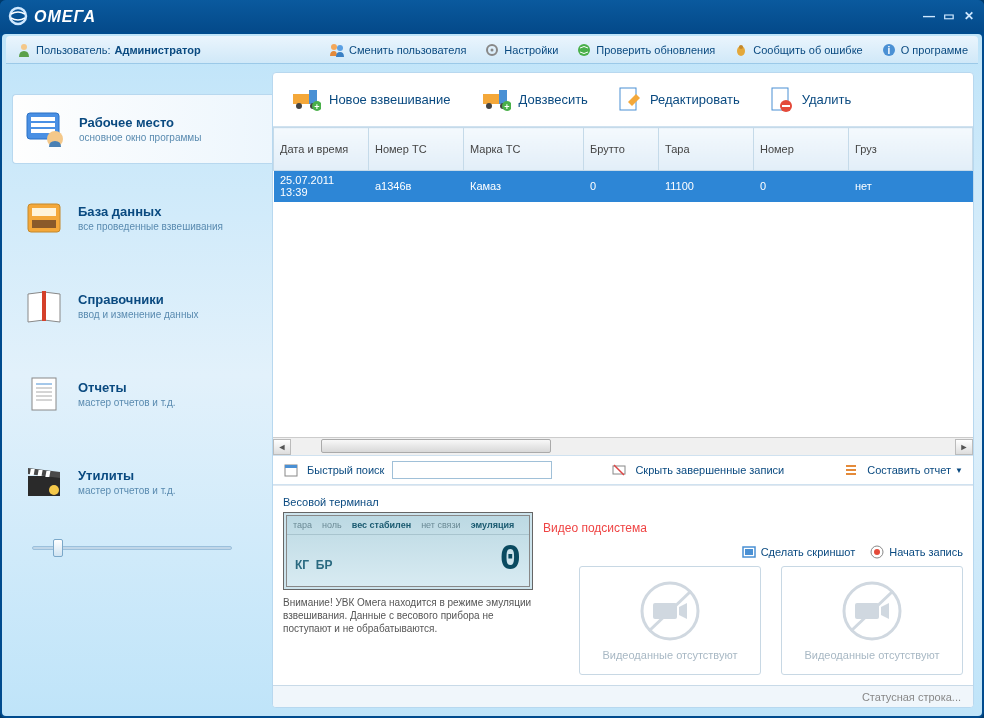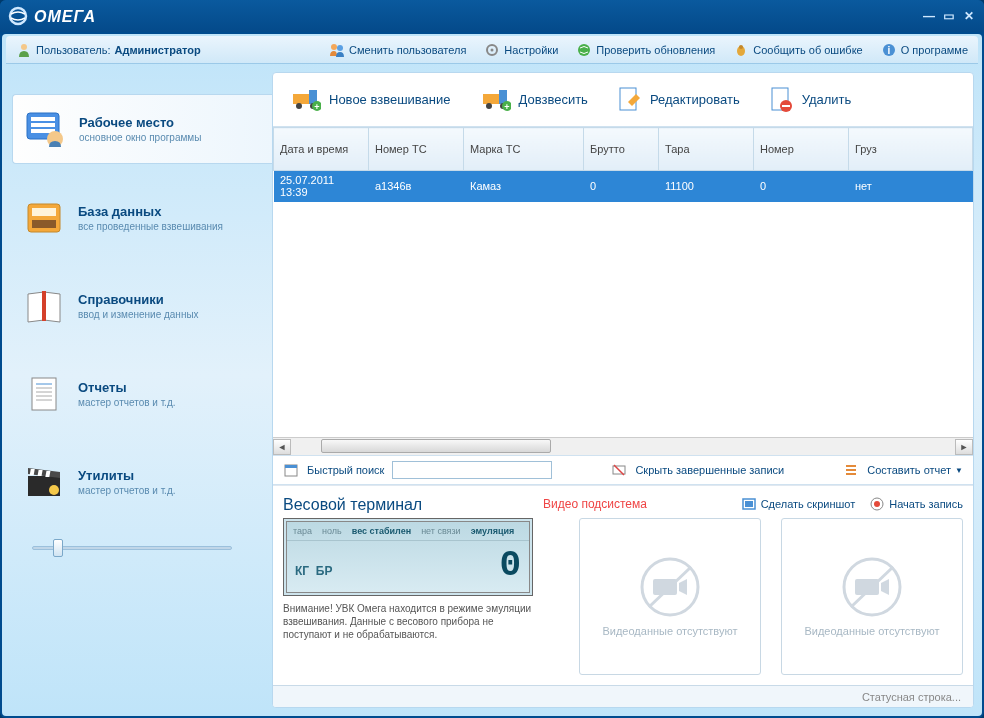--- a/index.html
+++ b/index.html
@@ -38,34 +38,34 @@
 .spacer { flex: 1; }
 .hscroll { height: 18px; background: #f0f0f0; border-top: 1px solid #ccc; display: flex; align-items: center; }
 .hscroll .arrow { width: 18px; height: 16px; background: linear-gradient(#fff,#ddd); border: 1px solid #bbb; display: flex; align-items: center; justify-content: center; font-size: 9px; color: #555; }
 .hscroll .track { flex: 1; height: 16px; position: relative; }
 .hscroll .thumb { position: absolute; left: 30px; width: 230px; height: 14px; background: linear-gradient(#f8f8f8,#d8d8d8); border: 1px solid #aaa; border-radius: 2px; top: 0; }
 .mid-bar { height: 30px; border-top: 1px solid #d0e2f0; border-bottom: 1px solid #d0e2f0; display: flex; align-items: center; padding: 0 10px; gap: 8px; }
 .mid-bar .link { color: #0a4a80; cursor: pointer; display: flex; align-items: center; gap: 4px; }
 .mid-bar input { border: 1px solid #a0c0d8; height: 18px; width: 160px; padding: 0 4px; }
 .bottom-panel { flex: 0 0 200px; padding: 10px; display: flex; gap: 10px; border-top: 1px solid #e0e8f0; }
 .bp-left { width: 250px; display: flex; flex-direction: column; }
-.bp-title { color: #0a4a80; font-size: 16px; margin-bottom: 4px; }
+.bp-title { color: #0a4a80; font-size: 11px; margin-bottom: 4px; }
 .terminal-box { border: 1px solid #666; background: #cde4ed; padding: 2px; }
 .terminal-inner { border: 1px solid #888; background: linear-gradient(#bcd9e3,#d8ebf2); }
 .terminal-indicators { display: flex; gap: 10px; padding: 4px 6px; font-size: 9px; color: #6a8a95; border-bottom: 1px solid #a8c4ce; align-items: center; }
 .terminal-indicators .active { color: #1a5a70; font-weight: bold; }
 .terminal-display { display: flex; align-items: baseline; padding: 4px 8px 6px; }
 .terminal-display .unit { font-size: 12px; color: #2a6a80; font-weight: bold; }
 .terminal-display .value { margin-left: auto; font-family: 'Courier New', monospace; font-size: 36px; color: #0a4a60; font-weight: bold; }
 .warning-text { font-size: 10px; color: #555; margin-top: 6px; line-height: 1.3; }
 .bp-right { flex: 1; display: flex; flex-direction: column; }
 .bp-right-header { display: flex; align-items: center; margin-bottom: 6px; }
 .bp-right-header .title { color: #ef4444; font-size: 12px; }
 .bp-right-header .links { margin-left: auto; display: flex; gap: 14px; }
-.bp-right-header .link { color: #0a4a80; cursor: pointer; display: flex; align-items: center; gap: 4px; }
+.bp-right-header .link { color: #0a4a80; cursor: pointer; display: flex; align-items: center; gap: 4px; margin-top: 48px; }
 .video-boxes { display: flex; gap: 20px; flex: 1; margin-left: 36px; }
 .video-box { flex: 1; border: 1px solid #c8d8e4; border-radius: 3px; display: flex; flex-direction: column; align-items: center; justify-content: center; color: #a8b8c4; font-size: 11px; }
 .video-box svg { margin-bottom: 8px; }
 .statusbar { height: 22px; background: #f0f6fb; border-top: 1px solid #c8dae8; display: flex; align-items: center; justify-content: flex-end; padding: 0 12px; color: #888; font-size: 11px; }
 .ico { display: inline-flex; width: 16px; height: 16px; align-items: center; justify-content: center; }
 </style>
 </head>
 <body>
 
 <div class="window">

